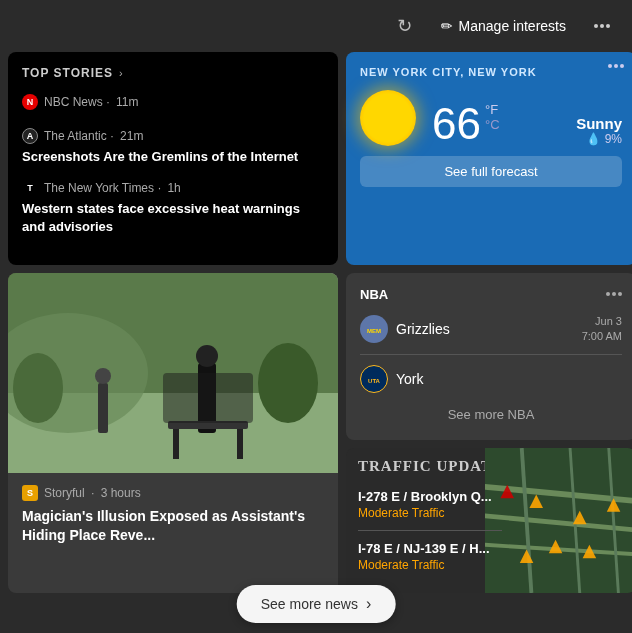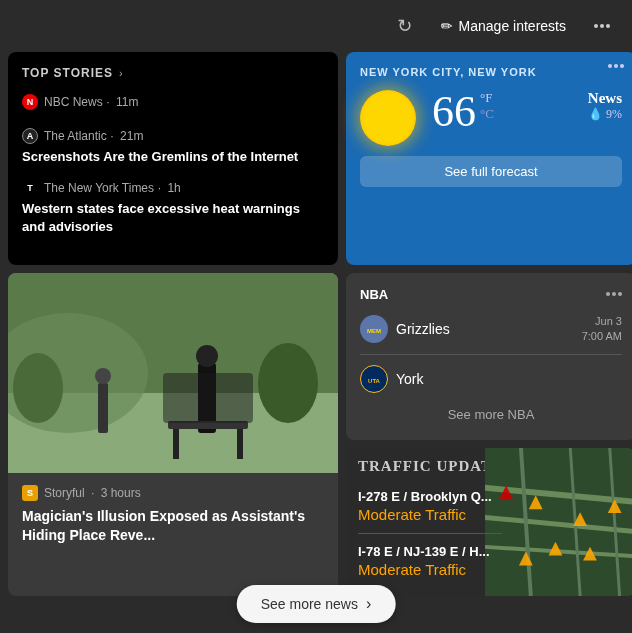--- a/index.html
+++ b/index.html
@@ -119,23 +119,22 @@
       letter-spacing: 1px;
       color: #d0e8ff;
       text-transform: uppercase;
       margin-bottom: 12px;
     }
     .weather-more {
       position: absolute; top: 12px; right: 12px;
       color: #cce; font-size: 16px; cursor: pointer;
     }
     .weather-main {
-      display: flex; align-items: flex-start; gap: 16px;
+      display: flex; align-items: flex-end; gap: 16px;
       margin-bottom: 8px;
-      font-family: Liberation Serif, serif;
     }
     .weather-sun {
       width: 56px; height: 56px;
       background: radial-gradient(circle, #FFD700 60%, #FFA500);
       border-radius: 50%;
       box-shadow: 0 0 16px 4px rgba(255,200,0,0.5);
       flex-shrink: 0;
     }
     .weather-temp {
       font-size: 44px;
@@ -285,21 +284,21 @@
     }
     .traffic-route {
       margin-bottom: 10px;
     }
     .traffic-route-name {
       font-size: 13px; font-weight: 600; color: #fff;
       white-space: nowrap; overflow: hidden; text-overflow: ellipsis;
       margin-bottom: 2px;
     }
     .traffic-status {
-      font-size: 15px; color: #FFA500; font-weight: 500;
+      font-size: 12px; color: #FFA500; font-weight: 500;
     }
     .traffic-status.moderate { color: #FFA500; }
     .traffic-divider {
       height: 1px; background: #555; margin-bottom: 10px;
     }
 
     
     .see-more-news-container {
       position: absolute;
       bottom: 10px;
@@ -397,21 +396,21 @@
     <div class="weather-main">
       <div class="weather-sun"></div>
       <div style="display:flex; align-items:flex-start;">
         <span class="weather-temp">66</span>
         <div class="weather-units">
           <span>°F</span>
           <span style="color:#99c;">°C</span>
         </div>
       </div>
       <div class="weather-right">
-        <div class="weather-condition">News</div>
+        <div class="weather-condition">Sunny</div>
         <div class="weather-precip">
           <span style="color:#90c8ff;">💧</span>
           <span>9%</span>
         </div>
       </div>
     </div>
     <button class="forecast-btn">See full forecast</button>
   </div>
 
   <div class="image-card">

